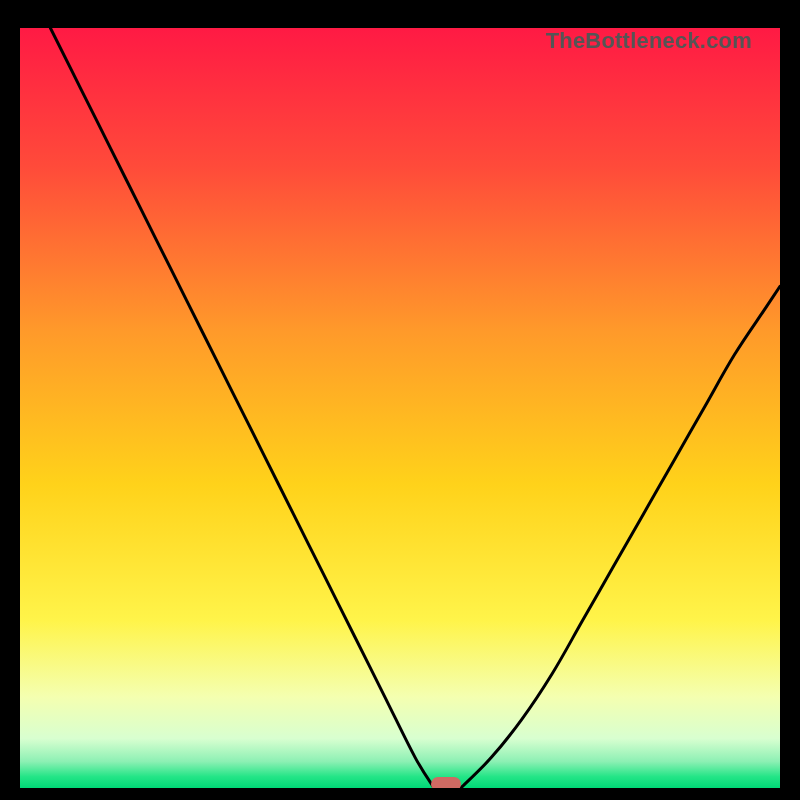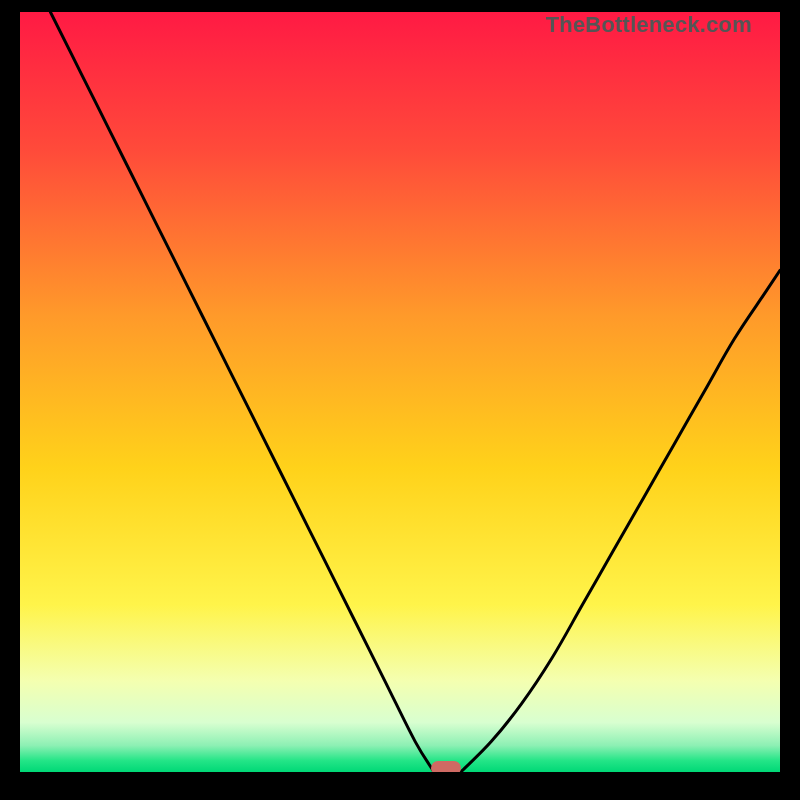--- a/index.html
+++ b/index.html
@@ -6,21 +6,21 @@
   html, body { width: 800px; height: 800px; overflow: hidden; background: #000; }
   .frame {
     position: relative;
     width: 800px;
     height: 800px;
     background: #000;
   }
   .plot-area {
     position: absolute;
     left: 20px;
-    top: 12px;
+    top: 28px;
     width: 760px;
     height: 760px;
     overflow: hidden;
   }
   .gradient-bg {
     position: absolute;
     inset: 0;
   }
   .attribution {
     position: absolute;

